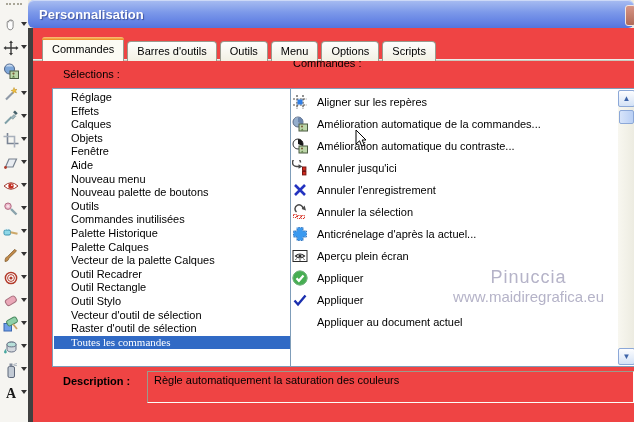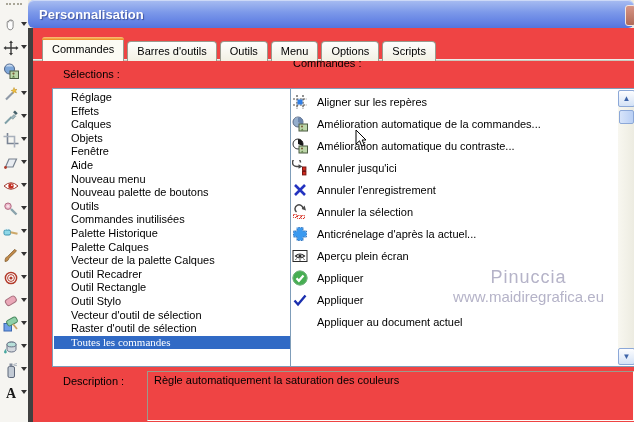--- a/index.html
+++ b/index.html
@@ -64,21 +64,21 @@
   .th-cat{top:20px;height:225px;}
   .th-cmd{top:20px;height:14px;}
 
   
   .wm{position:absolute;right:32px;top:178px;text-align:center;color:#b5b3c8;pointer-events:none;}
   .wm .l1{font-size:18px;letter-spacing:1px;}
   .wm .l2{font-size:15px;}
   .cursor{position:absolute;left:64px;top:40px;z-index:5;}
 
   
-  .descbox{position:absolute;left:114px;top:343px;width:487px;height:50px;box-sizing:border-box;
+  .descbox{position:absolute;left:114px;top:343px;width:487px;height:32px;box-sizing:border-box;
            border:1px solid;border-color:#9c9a8c #fdfdf8 #fdfdf8 #9c9a8c;padding:2px 6px;}
 </style>
 </head>
 <body>
 
 <div class="screen">
 
   <div class="toolbar">
     <div class="grip"></div>
 
@@ -443,17 +443,17 @@
             </svg>
         </div>
 
         <div class="sb">
           <div class="sb-btn sb-up">▲</div>
           <div class="sb-thumb th-cmd"></div>
           <div class="sb-btn sb-dn">▼</div>
         </div>
       </div>
 
-      <div class="field-label" style="left:30px;top:347px;">Description :</div>
+      <div class="field-label" style="left:30px;top:347px;font-weight:bold;">Description :</div>
       <div class="descbox">Règle automatiquement la saturation des couleurs</div>
     </div>
   </div>
 </div>
 
 </body></html>

